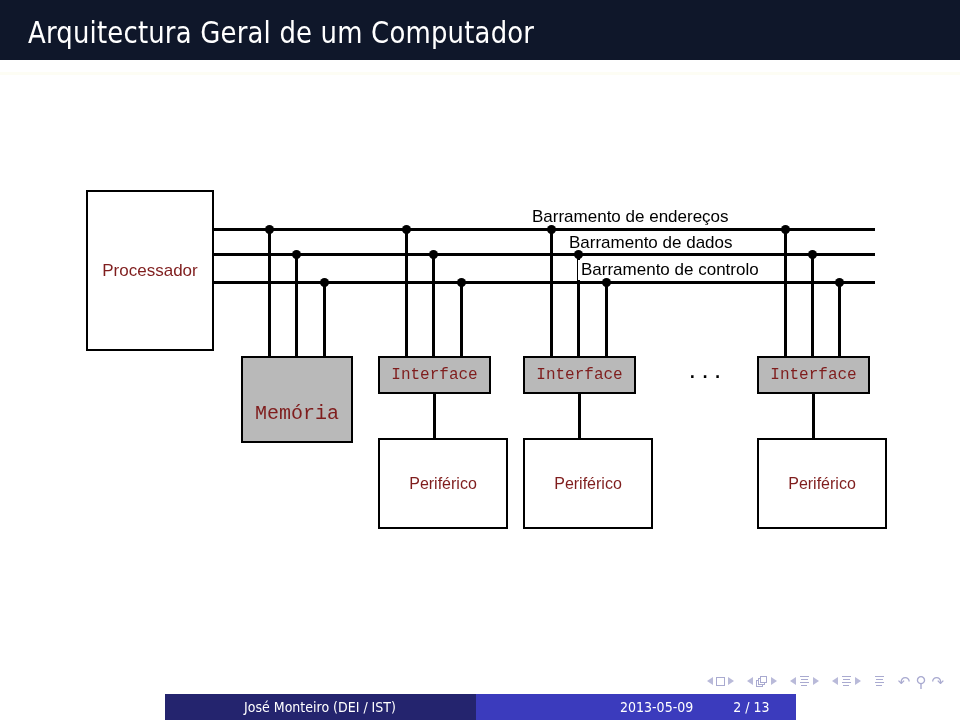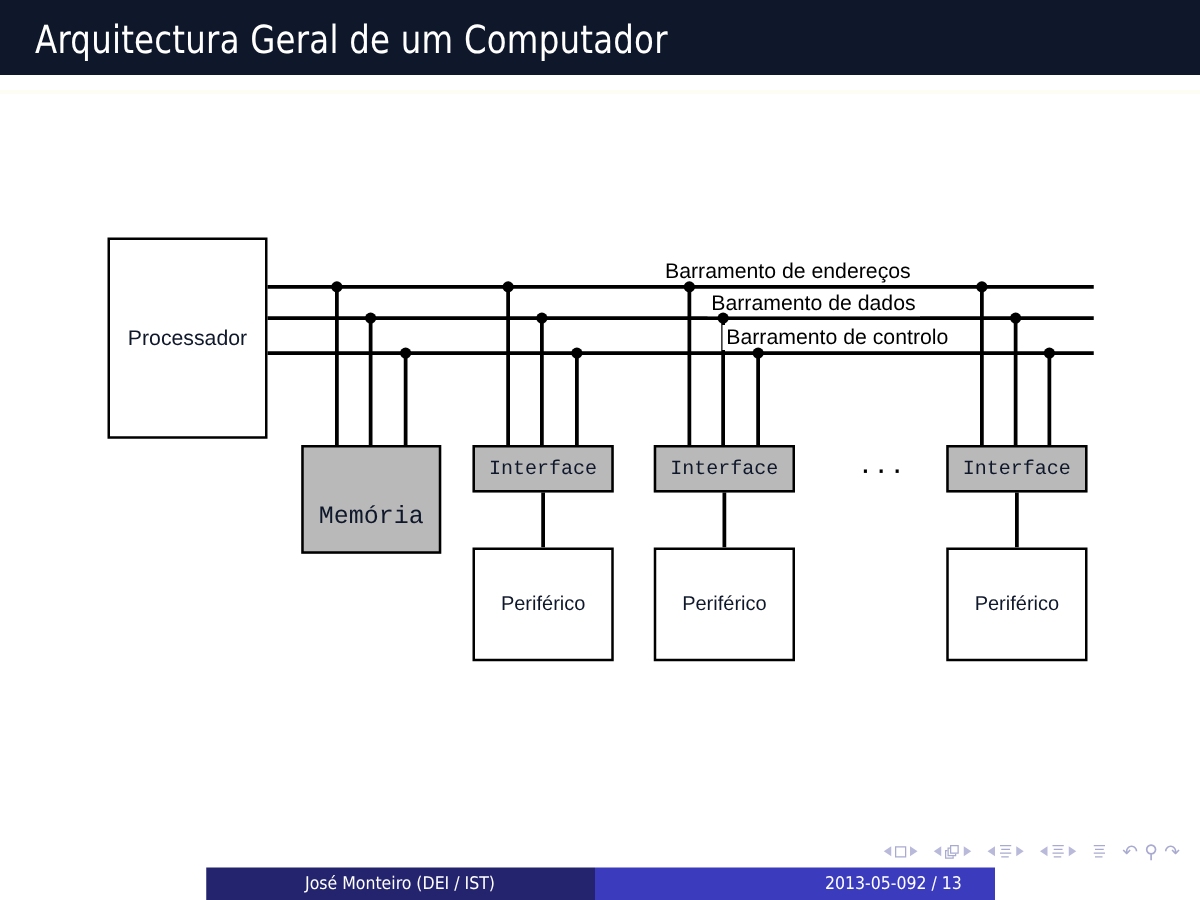--- a/index.html
+++ b/index.html
@@ -60,21 +60,21 @@
   }
 
   .box {
     position: absolute;
     box-sizing: border-box;
     border: 2px solid #000000;
     display: flex;
     align-items: center;
     justify-content: center;
     font-family: "Liberation Sans", sans-serif;
-    color: #0f172a;
+    color: #7f1d1d;
     text-align: center;
   }
   .box-white { background: #ffffff; }
   .box-gray  { background: #b9b9b9; font-family: Liberation Mono, monospace; }
 
   #box-processador {
     left: 86px; top: 115px;
     width: 128px; height: 161px;
     font-size: 17px;
   }
@@ -85,21 +85,21 @@
     align-items: flex-end;
     padding-bottom: 16px;
   }
   .box-interface {
     top: 281px;
     width: 113px; height: 38px;
     font-size: 16px;
   }
   .box-periferico {
     top: 363px;
-    width: 113px; height: 91px;
+    width: 130px; height: 91px;
     font-size: 16px;
   }
   #box-interface-1 { left: 378px; }
   #box-interface-2 { left: 523px; }
   #box-interface-3 { left: 757px; }
   #box-periferico-1 { left: 378px; }
   #box-periferico-2 { left: 523px; }
   #box-periferico-3 { left: 757px; }
 
   
@@ -267,20 +267,21 @@
   #footer-course {
     width: 329px;
     background: #2e2e94;
     justify-content: center;
   }
   #footer-right {
     width: 320px;
     background: #3b3bbd;
     justify-content: flex-end;
     padding-right: 26px;
+    gap: 40px;
   }
   #footer-page { display: inline-block; }
 </style>
 </head>
 <body>
 
 <div id="title-bar">
   <div id="title-text">Arquitectura Geral de um Computador</div>
 </div>
 <div id="title-rule"></div>

